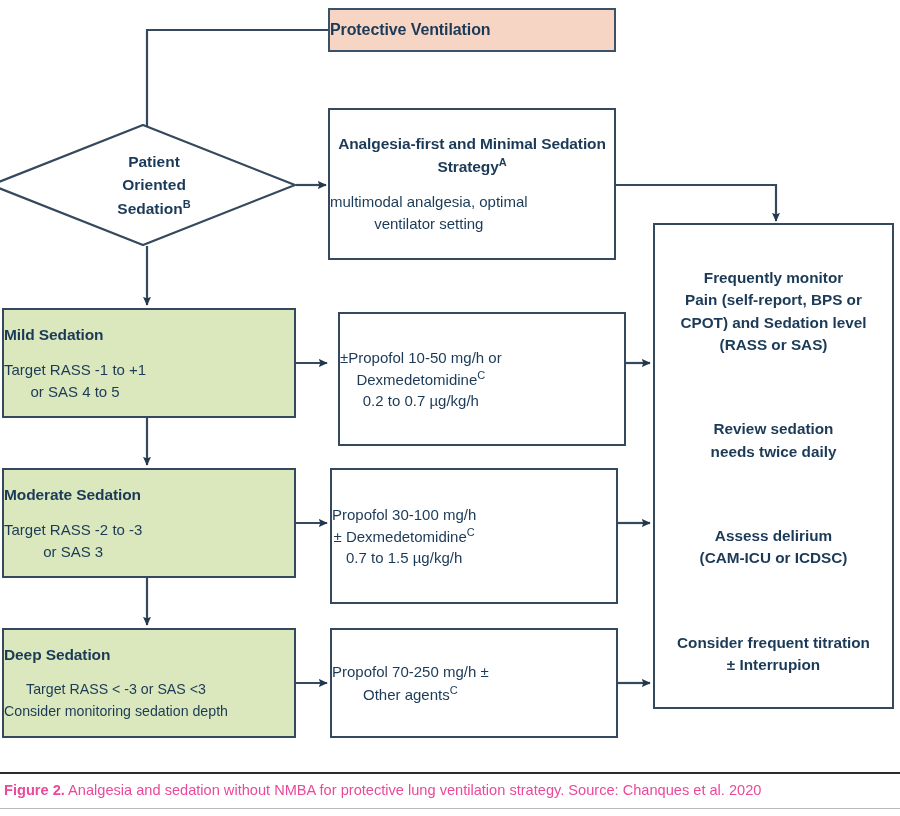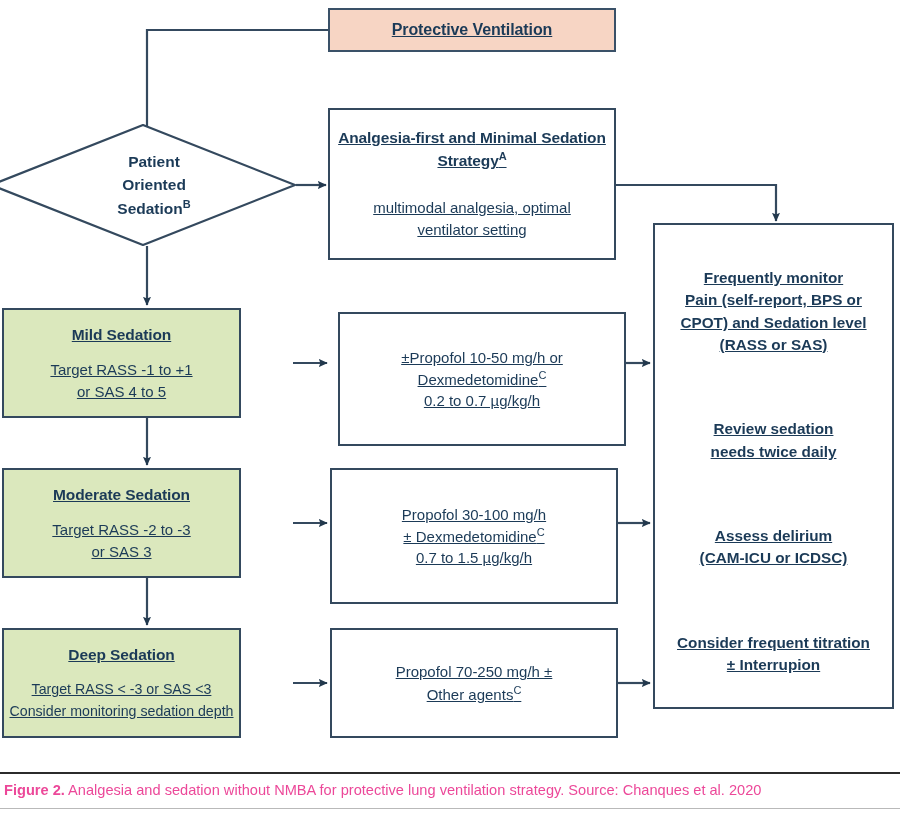--- a/index.html
+++ b/index.html
@@ -26,25 +26,24 @@
     width: 900px; height: 816px;
     pointer-events: none;
   }
   
   .node {
     position: absolute;
     border: 2px solid #34495e;
     background: #ffffff;
     display: flex;
     flex-direction: column;
-    align-items: center;
+    align-items: flex-start;
     justify-content: center;
     text-align: center;
     line-height: 1.42;
-    text-decoration: underline;
   }
   .node .title {
     font-weight: bold;
     font-size: 15.5px;
     letter-spacing: -0.1px;
   }
   .node .body {
     font-size: 15px;
     font-weight: normal;
   }
@@ -73,25 +72,25 @@
     display: flex; flex-direction: column;
     align-items: center; justify-content: center;
     text-align: center;
     font-weight: bold; font-size: 15.5px;
     line-height: 1.5;
     padding-left: 22px;
   }
   .sup { font-size: 11px; vertical-align: super; font-weight: bold; }
   .sup-reg { font-size: 11px; vertical-align: super; }
 
-  #analgesia-first { left: 328px; top: 108px; width: 288px; height: 152px; gap: 6px; }
+  #analgesia-first { left: 328px; top: 108px; width: 288px; height: 152px; }
   #analgesia-first .title { line-height: 1.35; }
 
   .sedation-box {
-    left: 2px; width: 239px;
+    left: 2px; width: 294px;
     background: #dbe8bd;
   }
   #mild-sedation     { top: 308px; height: 110px; }
   #moderate-sedation { top: 468px; height: 110px; }
   #deep-sedation     { top: 628px; height: 110px; }
   #deep-sedation .body { font-size: 14.2px; line-height: 1.5; }
 
   .drug-box { left: 330px; width: 288px; }
   #drug-mild     { top: 312px; height: 134px; margin-left: 8px; }
   #drug-moderate { top: 468px; height: 136px; }

